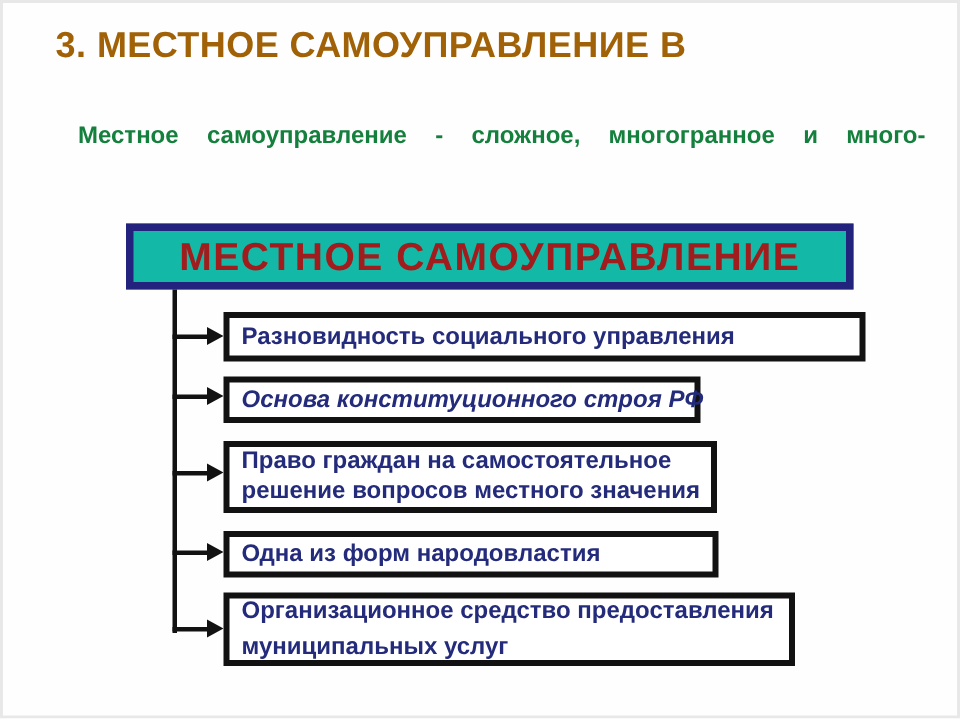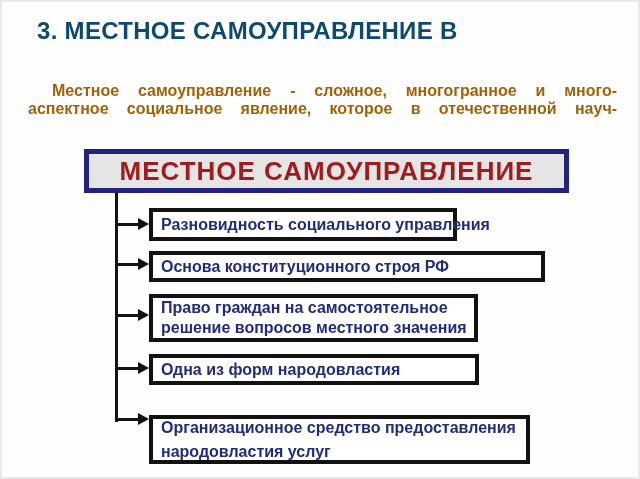--- a/index.html
+++ b/index.html
@@ -8,35 +8,35 @@
     width:640px;height:479px;
     box-sizing:border-box;
     background:#fefefe;
     border:2px solid #e8e8e8;
     font-family:"Liberation Sans", sans-serif;
     overflow:hidden;
   }
   
   .title{
     position:absolute;left:35px;top:12px;width:580px;
-    color:#0c4a6e;font-weight:bold;font-size:24px;line-height:33px;
+    color:#a16207;font-weight:bold;font-size:24px;line-height:33px;
     letter-spacing:.3px;
   }
   
   .intro{
     position:absolute;left:26px;top:80px;width:589px;
-    color:#a16207;font-weight:bold;font-size:16px;line-height:17.5px;
+    color:#15803d;font-weight:bold;font-size:16px;line-height:17.5px;
     word-spacing:1px;
   }
   .intro .jline{text-align:justify;text-align-last:justify;}
   .intro .indent{padding-left:24px;box-sizing:border-box;}
   
   .rootbox{
     position:absolute;left:82px;top:147px;width:485px;height:44px;
-    box-sizing:border-box;border:5px solid #23237d;background:#e5e5e5;
+    box-sizing:border-box;border:5px solid #23237d;background:#14b8a6;
     display:flex;align-items:center;justify-content:center;
     color:#a11d1d;font-weight:bold;font-size:26px;letter-spacing:1px;
     white-space:nowrap;
   }
   
   .vline{
     position:absolute;left:113px;top:191px;width:3px;height:229px;
     background:#121212;
   }
   .stem{position:absolute;left:113px;width:26px;height:3px;background:#121212;}
@@ -52,38 +52,37 @@
   .a5 .stem{top:416px}.a5 .head{top:411px}
   
   .branch{
     position:absolute;left:147px;box-sizing:border-box;
     border:4px solid #121212;background:#fff;
     color:#232b7a;font-weight:bold;font-size:16px;
     display:flex;flex-direction:column;justify-content:center;
     padding-left:8px;padding-right:4px;
   }
   .branch span{display:block;white-space:nowrap;}
-  .b1{top:206px;width:308px;height:33px;}
-  .b2{top:249px;width:396px;height:31px;}
+  .b1{top:206px;width:428px;height:33px;}
+  .b2{top:249px;width:318px;height:31px;font-style:italic;}
   .b3{top:292px;width:329px;height:48px;line-height:20px;}
   .b4{top:352px;width:330px;height:31px;}
-  .b5{top:413px;width:381px;height:49px;line-height:24px;}
+  .b5{top:393px;width:381px;height:49px;line-height:24px;}
 </style>
 </head>
 <body>
 
 <div class="slide">
 
   <div class="title">
     <div>3. МЕСТНОЕ САМОУПРАВЛЕНИЕ В</div>
   </div>
 
   <div class="intro">
     <div class="jline indent">Местное самоуправление - сложное, многогранное и много-</div>
-    <div class="jline">аспектное социальное явление, которое в отечественной науч-</div>
   </div>
 
   <div class="rootbox">
     <span>МЕСТНОЕ САМОУПРАВЛЕНИЕ</span>
   </div>
 
   <div class="vline"></div>
 
   <div class="a1">
     <div class="stem"></div>
@@ -118,16 +117,16 @@
     <span>Право граждан на самостоятельное</span>
     <span>решение вопросов местного значения</span>
   </div>
 
   <div class="branch b4">
     <span>Одна из форм народовластия</span>
   </div>
 
   <div class="branch b5">
     <span>Организационное средство предоставления</span>
-    <span>народовластия услуг</span>
+    <span>муниципальных услуг</span>
   </div>
 
 </div>
 
 </body></html>

